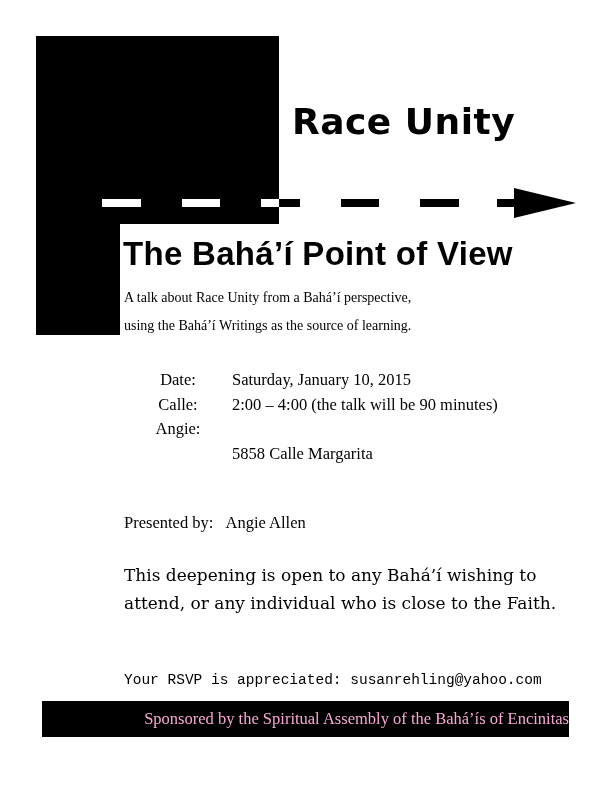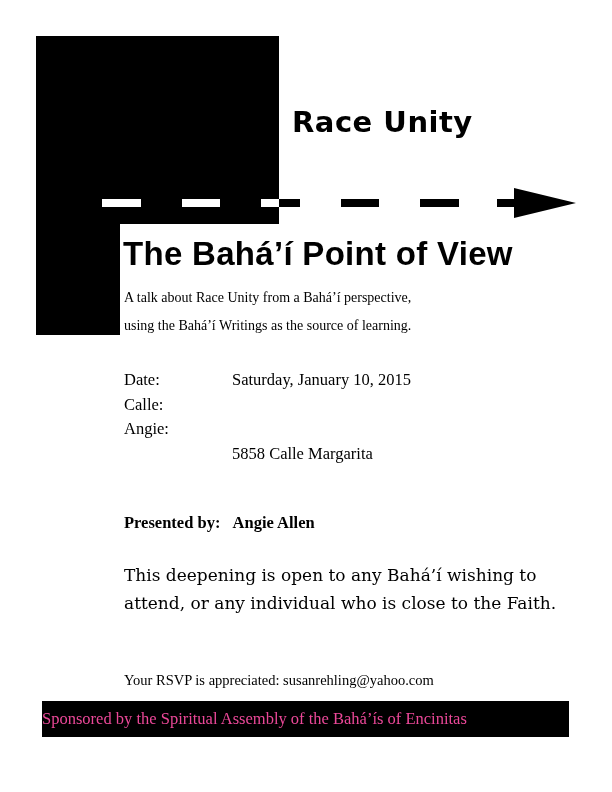--- a/index.html
+++ b/index.html
@@ -7,62 +7,61 @@
       width: 612px; height: 792px; position: relative; overflow: hidden;
       background: #ffffff; color: #000000;
       font-family: "DejaVu Serif", serif;
     }
     .abs { position: absolute; }
     .blk { background: #000; }
     .white { background: #fff; }
     .title {
       left: 292px; top: 96px;
       font-family: "DejaVu Sans", sans-serif; font-weight: bold;
-      font-size: 29px; line-height: 52px; letter-spacing: 0.5px;
+      font-size: 36px; line-height: 52px; letter-spacing: 0.5px;
       white-space: nowrap;
     }
     .subtitle {
       left: 123px; top: 232px;
       font-family: Liberation Sans, sans-serif; font-weight: bold;
       font-size: 33px; line-height: 44px; letter-spacing: 0.3px;
       white-space: nowrap;
     }
     .intro {
       left: 124px; top: 284px;
       font-family: "Liberation Serif", serif; font-size: 14px; line-height: 28px;
       white-space: nowrap;
     }
     .details {
       left: 124px; top: 368px;
       font-family: "Liberation Serif", serif; font-size: 16.5px; line-height: 24.5px;
     }
     .details .row { display: flex; white-space: nowrap; }
-    .details .lbl { width: 108px; }
+    .details .lbl { width: 108px; text-align: center; }
     .presenter {
       left: 124px; top: 512px;
       font-family: "Liberation Serif", serif; font-size: 16.5px; line-height: 22px;
       white-space: nowrap;
-      font-weight: bold;
     }
     .presenter .lbl { margin-right: 9px; }
     .notice {
       left: 124px; top: 561px; width: 460px;
       font-family: "DejaVu Serif", serif; font-weight: normal;
       font-size: 17px; line-height: 28px;
     }
     .rsvp {
       left: 124px; top: 670px;
-      font-family: Liberation Serif, serif; font-size: 14.5px; line-height: 20px;
+      font-family: Liberation Mono, monospace; font-size: 14.5px; line-height: 20px;
       white-space: nowrap;
     }
     .footer {
       left: 42px; top: 701px; width: 527px; height: 36px;
-      background: #000; color: #ec4899;
+      background: #000; color: #f9a8d4;
       font-family: "Liberation Serif", serif; font-size: 16.5px;
-      display: flex; align-items: center; justify-content: flex-start;
+      display: flex; align-items: center; justify-content: flex-end;
       white-space: nowrap;
     }
   </style>
 </head>
 <body>
 
 <div>
   <div class="abs blk" style="left:36px; top:36px; width:243px; height:188px;"></div>
   <div class="abs blk" style="left:36px; top:223px; width:84px; height:112px;"></div>
 
@@ -87,20 +86,21 @@
   <div>using the Bahá’í Writings as the source of learning.</div>
 </div>
 
 <div class="abs details">
   <div class="row">
     <span class="lbl">Date:</span>
     <span>Saturday, January 10, 2015</span>
   </div>
   <div class="row">
     <span class="lbl">Calle:</span>
+    <span>2:00 – 4:00 (the talk will be 90 minutes)</span>
   </div>
   <div class="row">
     <span class="lbl">Angie:</span>
   </div>
   <div class="row">
     <span class="lbl"></span>
     <span>5858 Calle Margarita</span>
   </div>
   <div class="row">
     <span class="lbl"></span>

